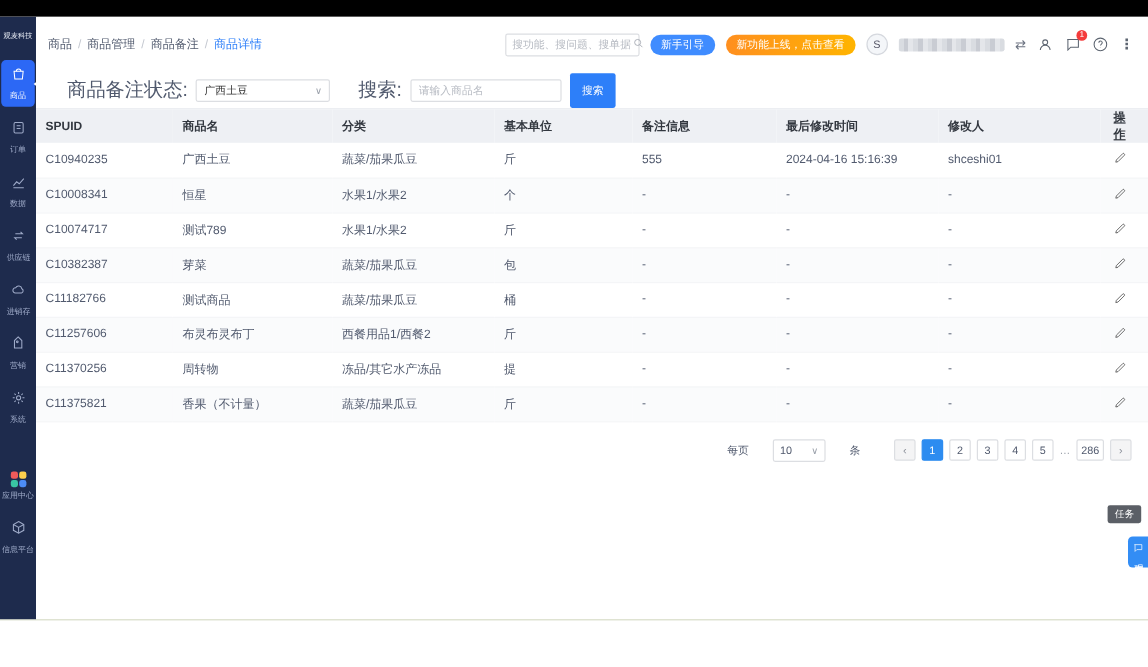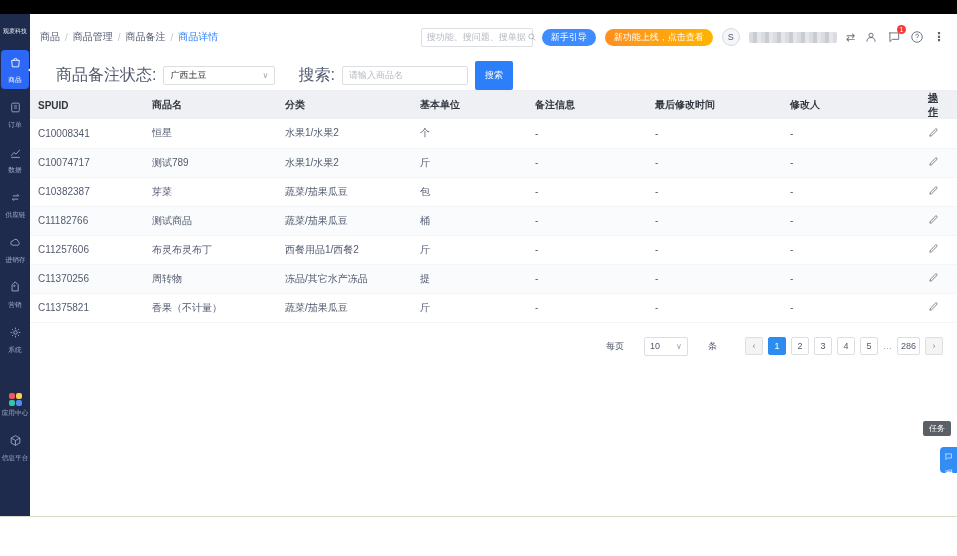--- a/index.html
+++ b/index.html
@@ -240,20 +240,32 @@
           <th>分类</th>
           <th>基本单位</th>
           <th>备注信息</th>
           <th>最后修改时间</th>
           <th>修改人</th>
           <th class="op">操作</th>
         </tr>
       </thead>
       <tbody>
           <tr>
+            <td>C10940235</td>
+            <td>广西土豆</td>
+            <td>蔬菜/茄果瓜豆</td>
+            <td>斤</td>
+            <td>555</td>
+            <td>2024-04-16 15:16:39</td>
+            <td>shceshi01</td>
+            <td class="op"><span><svg viewBox="0 0 24 24">
+                  <path d="M4 20l1-4L16.5 4.5a1.8 1.8 0 012.5 0l.5.5a1.8 1.8 0 010 2.5L8 19l-4 1z"></path>
+                </svg></span></td>
+          </tr>
+          <tr>
             <td>C10008341</td>
             <td>恒星</td>
             <td>水果1/水果2</td>
             <td>个</td>
             <td>-</td>
             <td>-</td>
             <td>-</td>
             <td class="op"><span><svg viewBox="0 0 24 24">
                   <path d="M4 20l1-4L16.5 4.5a1.8 1.8 0 012.5 0l.5.5a1.8 1.8 0 010 2.5L8 19l-4 1z"></path>
                 </svg></span></td>

